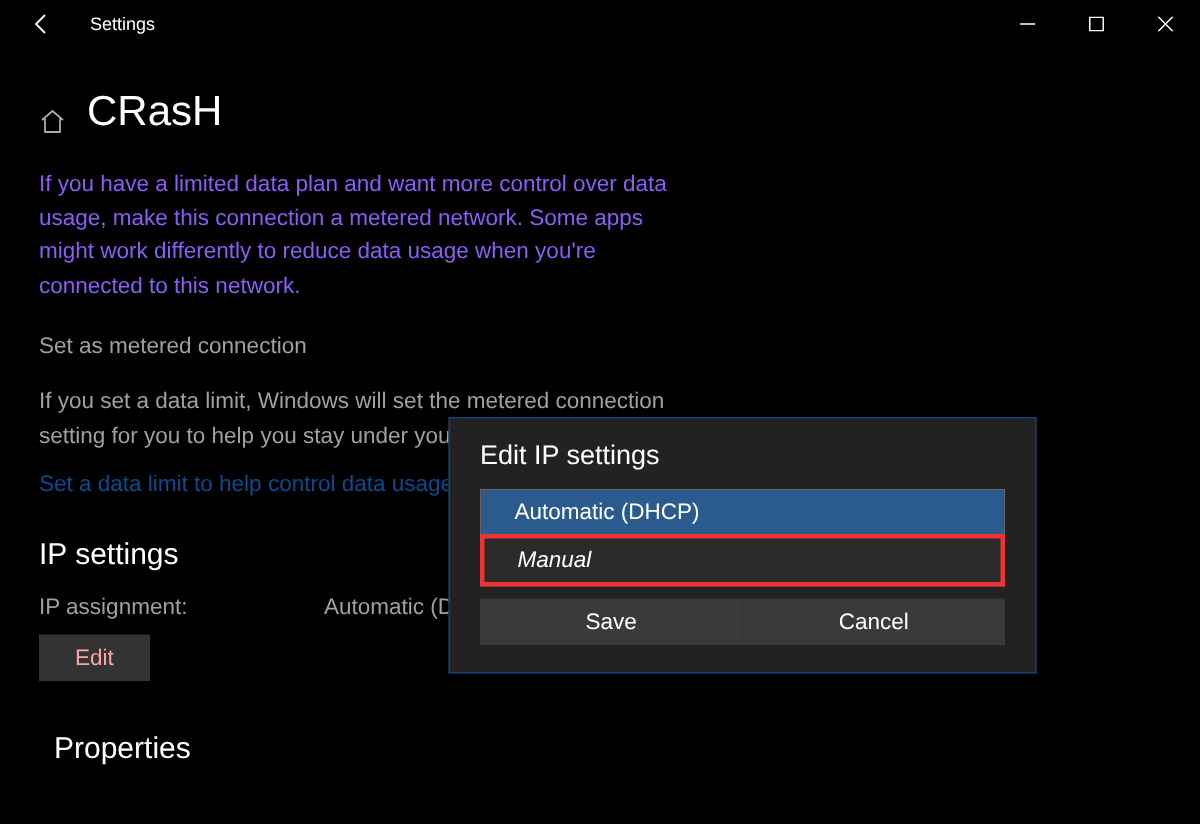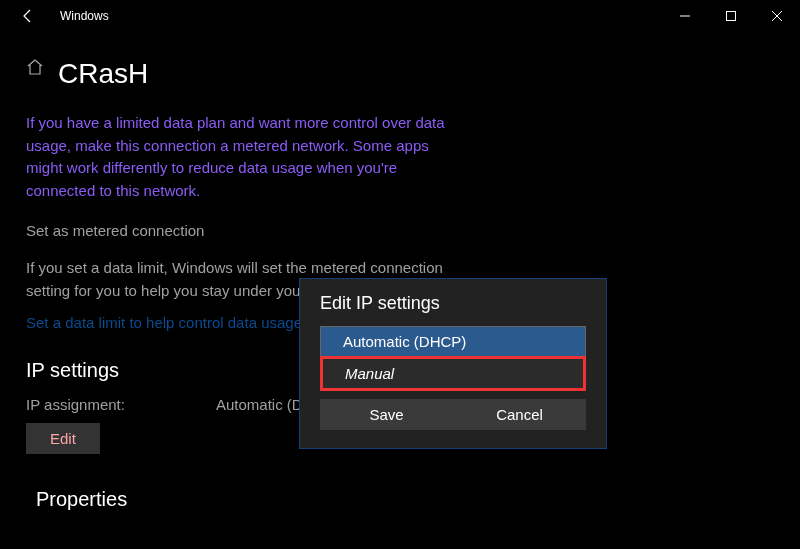--- a/index.html
+++ b/index.html
@@ -14,21 +14,21 @@
     height: 32px;
     display: flex;
     align-items: center;
     padding-left: 18px;
   }
   .titlebar .back { width: 20px; height: 20px; display:flex; align-items:center; justify-content:center; color:#fff; }
   .titlebar .title { margin-left: 22px; font-size: 12px; color: #fff; }
   .winbtns { position:absolute; top:0; right:0; display:flex; }
   .winbtn { width:46px; height:32px; display:flex; align-items:center; justify-content:center; }
   .content { padding: 20px 26px 0 26px; }
-  .header { display:flex; align-items:flex-start; gap:14px; margin-top:6px; }
+  .header { display:flex; align-items:flex-end; gap:14px; margin-top:6px; }
   .home-ico { width:18px; height:18px; }
   .page-title { font-size: 28px; font-weight: 350; color:#fff; }
   .desc { margin-top:22px; max-width: 440px; font-size:15px; line-height:1.5; color:#8b5cf6; }
   .label-sm { margin-top:20px; font-size:15px; color:#a0a0a0; }
   .toggle-row { display:flex; align-items:center; margin-top:8px; gap:12px; }
   .toggle {
     width:44px; height:20px; border:1px solid #777; border-radius:10px;
     position:relative; background:transparent;
   }
   .toggle .knob {
@@ -42,21 +42,21 @@
   .kv-row { display:flex; margin-top:14px; font-size:15px; color:#a0a0a0; }
   .kv-row .k { width:190px; }
   .edit-btn {
     display:inline-block; margin-top:10px; background:#333; border:none;
     color:#fca5a5; padding:7px 24px; font-size:15px; text-align:center;
   }
   .section-title2 { font-size:20px; font-weight:400; margin-top:34px; color:#fff;margin-left:10px; }
 
   
   .dialog {
-    position:absolute; left:299px; top:278px; width:308px;
+    position:absolute; left:299px; top:278px; width:392px;
     border:1px solid #14407a; background:#222; padding:14px 20px 18px 20px;
   }
   .dlg-title { font-size:18px; font-weight:400; color:#fff; }
   .combo {
     margin-top:12px; border:1px solid #666; background:#2b2b2b;
   }
   .combo-item {
     padding:6px 22px; font-size:15px; color:#fff;
   }
   .combo-item.selected { background:#2b5a8f; border-bottom:1px solid #555; }
@@ -71,21 +71,21 @@
 </style>
 </head>
 <body>
 
 <div class="titlebar">
   <span class="back">
     <svg width="16" height="16" viewBox="0 0 16 16">
         <path d="M10 2 L4 8 L10 14" stroke="#fff" stroke-width="1.2" fill="none"></path>
       </svg>
   </span>
-  <span class="title">Windows</span>
+  <span class="title">Settings</span>
   <div class="winbtns">
     <div class="winbtn">
       <svg width="10" height="10" viewBox="0 0 10 10">
           <line x1="0" y1="5" x2="10" y2="5" stroke="#fff" stroke-width="1"></line>
         </svg>
     </div>
     <div class="winbtn">
       <svg width="10" height="10" viewBox="0 0 10 10">
           <rect x="0.5" y="0.5" width="9" height="9" stroke="#fff" stroke-width="1" fill="none"></rect>
         </svg>

